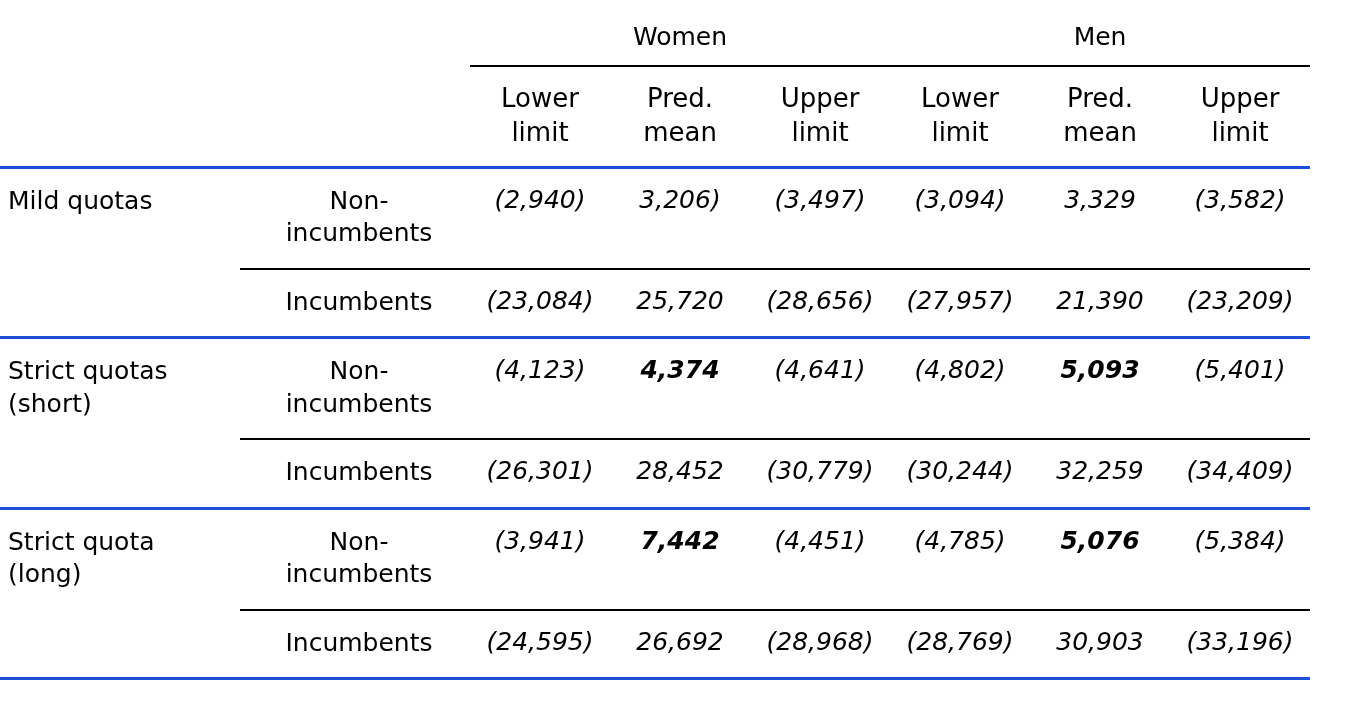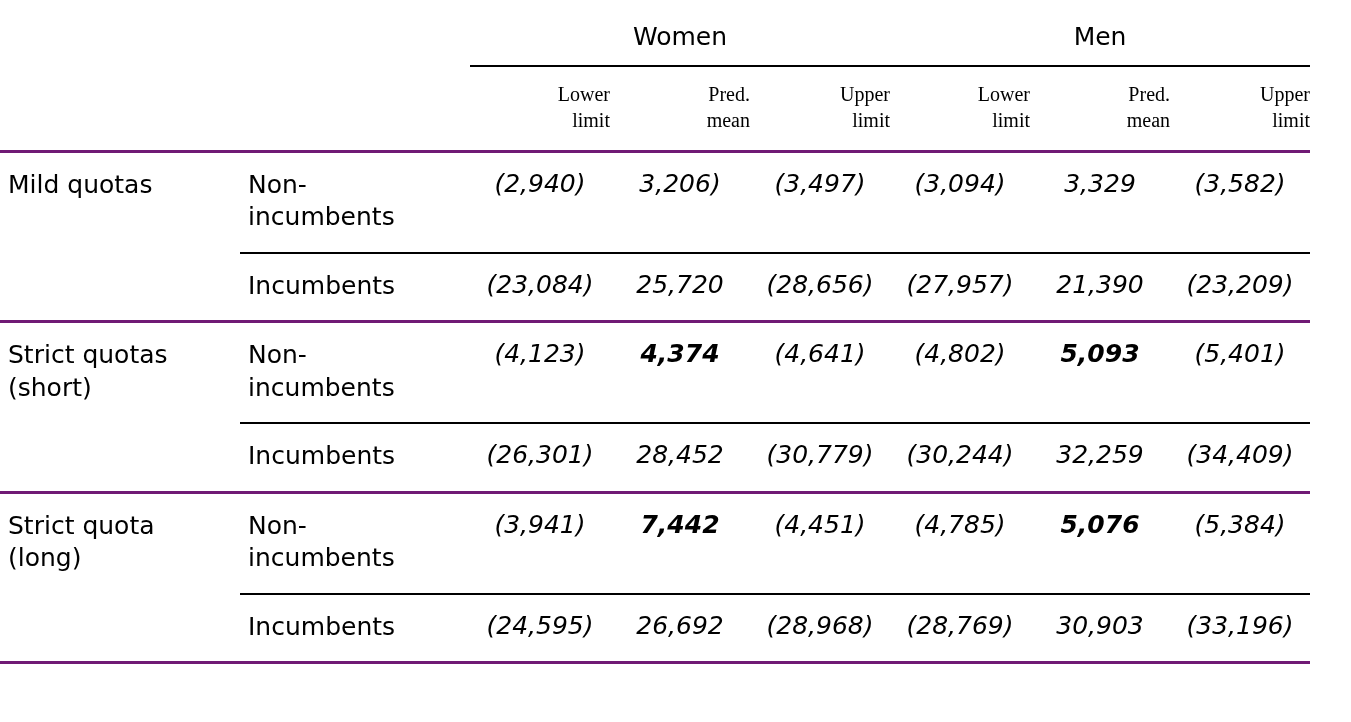--- a/index.html
+++ b/index.html
@@ -33,56 +33,55 @@
 
   td, th {
     padding: 0;
     vertical-align: top;
     font-weight: normal;
     text-align: center;
   }
 
   
   .rule-top td {
-    border-top: 3px solid #701a75;
+    border-top: 3px solid #1d4ed8;
     margin-top: 8px;
   }
   .rule-thin td {
     border-top: 2px solid #000;
   }
 
   
   .span-rule {
     height: 0;
     border-bottom: 2px solid #000;
   }
 
   
   .hdr-group {
     font-size: 25px;
     padding: 22px 0 14px 0;
     text-align: center;
   }
   .hdr-sub {
-    font-size: 20px;
+    font-size: 26px;
     line-height: 1.32;
     padding: 14px 0 16px 0;
-    text-align: right;
-    font-family: Liberation Serif, serif;
+    text-align: center;
   }
 
   
   .rowlabel {
     text-align: left;
     padding: 16px 0 18px 8px;
     line-height: 1.3;
     white-space: normal;
   }
   .sublabel {
-    text-align: left;
+    text-align: center;
     padding: 16px 0 18px 8px;
     line-height: 1.3;
   }
   .num {
     text-align: center;
     padding: 16px 6px 18px 6px;
     white-space: nowrap;
     font-style: italic;
   }
   .bold {

